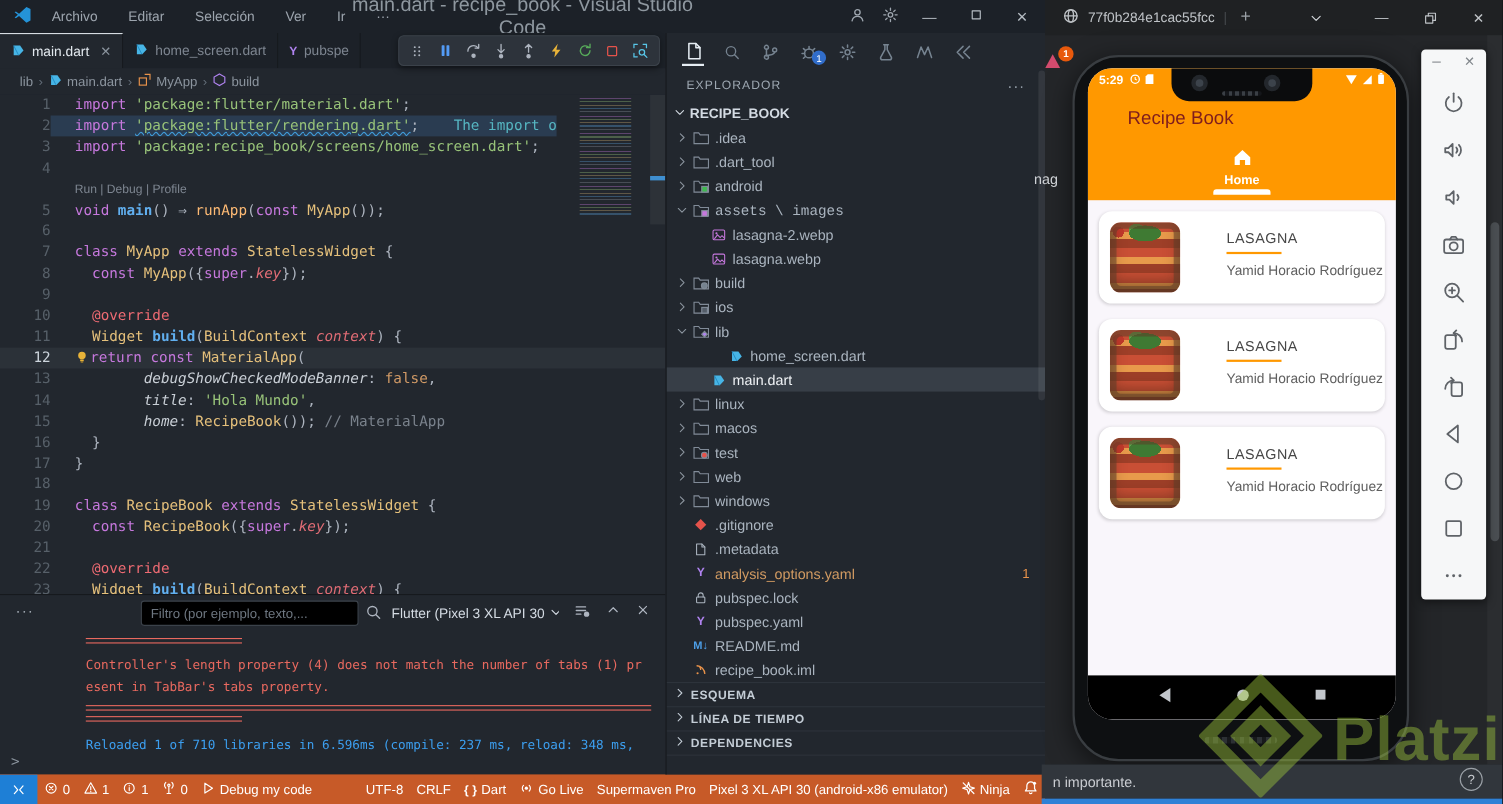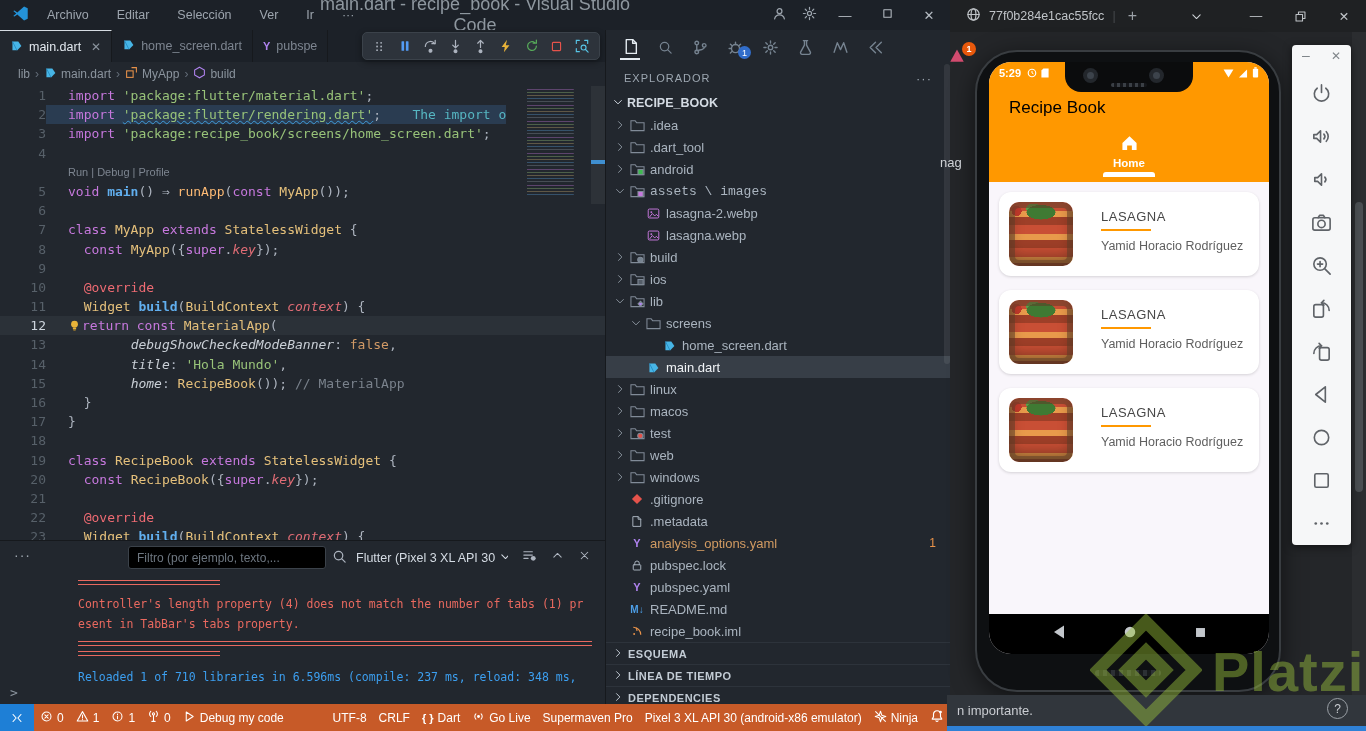--- a/index.html
+++ b/index.html
@@ -136,34 +136,34 @@
   .app-header { position:relative; height:120px; background:#FF9800; }
   .status-row { display:flex; align-items:center; height:22px; padding:0 10px; color:#fff; }
   .p-time { font-size:11px; font-weight:bold; margin-right:6px; }
   .status-left-ics, .status-right-ics { display:flex; gap:4px; align-items:center; }
   .status-right-ics { margin-left:auto; }
   .notch { position:absolute; left:76px; top:0; width:128px; height:30px; background:#0b0c0d; border-radius:0 0 16px 16px; }
   .cam { position:absolute; top:6px; width:15px; height:15px; border-radius:50%; background:#23272c; }
   .cam::after { content:""; position:absolute; left:4px; top:4px; width:7px; height:7px; border-radius:50%; background:#3c434b; }
   .notch-speaker { position:absolute; left:46px; top:21px; width:36px; height:4px; border-radius:2px;
     background:repeating-linear-gradient(90deg,#3a3f45 0 3px, #14161a 3px 6px); }
-  .app-title { position:absolute; left:20px; top:36px; color:#000000; font-size:17px; }
+  .app-title { position:absolute; left:36px; top:36px; color:#7f1d1d; font-size:17px; }
   .tab-home { position:absolute; left:0; top:72px; width:100%; display:flex; flex-direction:column; align-items:center; }
   .tab-home .tlab { color:#fff; font-size:11.5px; font-weight:bold; margin-top:2px; }
   .tab-underline { position:absolute; left:114px; top:110px; width:52px; height:5px; background:#fff; border-radius:3px 3px 0 0; }
   .cards { padding:10px 10px 0; display:flex; flex-direction:column; gap:14px; }
   .card { height:84px; background:#fff; border-radius:12px; box-shadow:0 1px 3px rgba(0,0,0,.15); display:flex; }
   .food { width:64px; height:64px; margin:10px; border-radius:10px; flex:0 0 auto; position:relative; overflow:hidden;
     background:
       radial-gradient(ellipse 24px 12px at 50% 16%, #3f7a33 0 60%, transparent 61%),
       radial-gradient(ellipse 12px 8px at 38% 10%, #5ea04a 0 60%, transparent 61%),
       radial-gradient(circle 5px at 12% 14%, #c0392b 0 100%, transparent 100%),
       repeating-linear-gradient(180deg, #c94f35 0 9px, #e89a4b 9px 15px, #9e3f28 15px 23px);
     box-shadow: inset 0 0 0 6px rgba(92,62,40,.55), inset 0 -10px 14px rgba(55,28,14,.5); }
-  .card-text { padding-top:17px; margin-left:18px; }
+  .card-text { padding-top:17px; margin-left:32px; }
   .card-title { font-size:13px; color:#474747; letter-spacing:.5px; }
   .card-rule { width:50px; height:2px; background:#FF9800; margin:5px 0 8px; }
   .card-author { font-size:12.5px; color:#5f5f5f; }
   .navbar { position:absolute; left:0; bottom:0; width:100%; height:40px; background:#000;
     display:flex; align-items:center; justify-content:space-around; padding:0 34px; }
   .chin-speaker { position:absolute; left:118px; bottom:14px; width:66px; height:6px; border-radius:3px;
     background:repeating-linear-gradient(90deg,#2c3034 0 4px, #17191b 4px 8px); }
 
   .emu-scroll { position:absolute; right:0; top:32px; width:14px; height:663px; background:#2b2d30; }
   .emu-scroll .thumb { position:absolute; left:3px; top:170px; width:8px; height:290px; background:#4a4e52; border-radius:4px; }
@@ -683,33 +683,20 @@
               </svg>
             </span>
             <span class="ficon">
               <svg width="15" height="14" viewBox="0 0 16 14" fill="none" stroke="#818b98" stroke-width="1.1">
                 <path d="M1 2.5h4.5l1.5 2H15v8.5H1z"></path>
                 <path d="M8.5 10l2.7-2.7L13.9 10l-2.7 2.7z" fill="#b083f0"></path>
               </svg>
             </span>
             <span class="tlabel">lib</span>
           </div>
-          <div class="trow" style="padding-left: 22px;">
-            <span class="chev">
-              <svg width="12" height="12" viewBox="0 0 16 16" fill="none" stroke="currentColor" stroke-width="1.3" stroke-linecap="round" stroke-linejoin="round">
-                <path d="M3.5 6 8 10.5 12.5 6"></path>
-              </svg>
-            </span>
-            <span class="ficon">
-              <svg width="15" height="14" viewBox="0 0 16 14" fill="none" stroke="#818b98" stroke-width="1.1">
-                <path d="M1 2.5h4.5l1.5 2H15v8.5H1z"></path>
-              </svg>
-            </span>
-            <span class="tlabel">screens</span>
-          </div>
           <div class="trow" style="padding-left: 38px;">
             <span class="chev"></span>
             <span class="ficon">
               <svg width="13" height="13" viewBox="0 0 16 16">
                 <path d="M3 3h7.2L14 8.6 9 13.8H3Z" fill="#47b5e6"></path>
                 <path d="M3 3l5.5 10.8" stroke="#2188c0" stroke-width="1"></path>
               </svg>
             </span>
             <span class="tlabel">home_screen.dart</span>
           </div>

